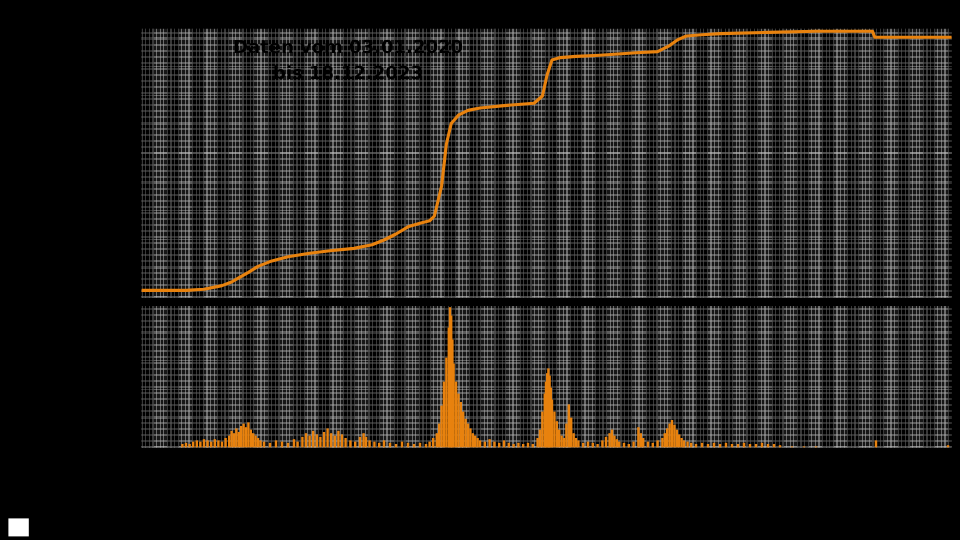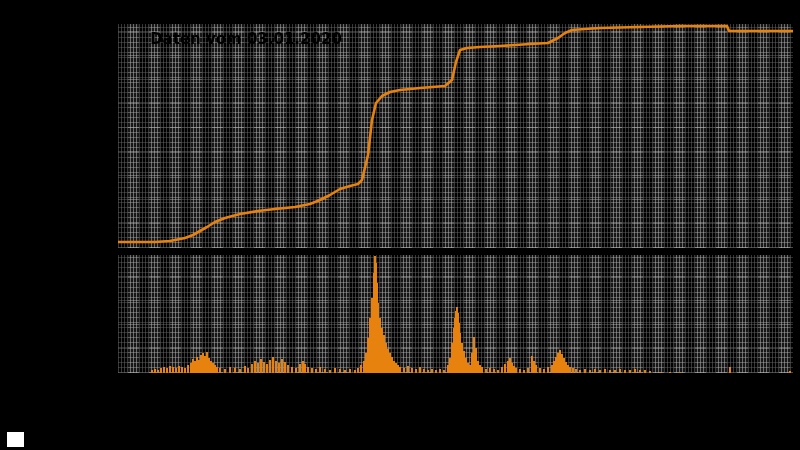--- a/index.html
+++ b/index.html
@@ -25,22 +25,23 @@
   }
   .layer{position:absolute;left:0;top:0;width:100%;height:100%;}
   .legend-square{position:absolute;left:7px;top:432px;width:17px;height:15px;}
 </style>
 </head>
 <body>
 
 <div class="stage">
 
   <div class="panel panel-top">
-    <div class="annotation" style="color: rgb(0, 0, 0);">
+    <div class="annotation" style="color: rgb(0, 0, 0); padding-left: 44px;">
       <div>Daten vom 03.01.2020</div>
+      <div>bis 18.12.2023</div>
     </div>
     <svg class="layer" viewBox="0 0 675 224" preserveAspectRatio="none">
       <polyline fill="none" stroke-width="2.6" stroke-linejoin="round" stroke-linecap="round" stroke="#e8820e" points="0,218 37,218 52,217 67,214 75,211 82,207 89,203 97,198 107,194 122,190 140,187 157,185 177,183 192,180 202,176 212,171 222,165 232,162 240,160 244,156 250,131 254,96 258,79 264,72 272,68 282,66 302,64 327,62 334,56 338,38 342,26 349,24 362,23 382,22 412,20 430,19 440,14 447,9 454,6 467,5 482,4 522,3 562,2 609,2 611,7 675,7"></polyline>
     </svg>
   </div>
 
   <div class="panel panel-bottom">
     <svg class="layer" viewBox="0 0 675 118" preserveAspectRatio="none">
         <rect x="33" y="115" width="2" height="3" fill="#e8820e"></rect>
         <rect x="36" y="114" width="2" height="4" fill="#e8820e"></rect>

